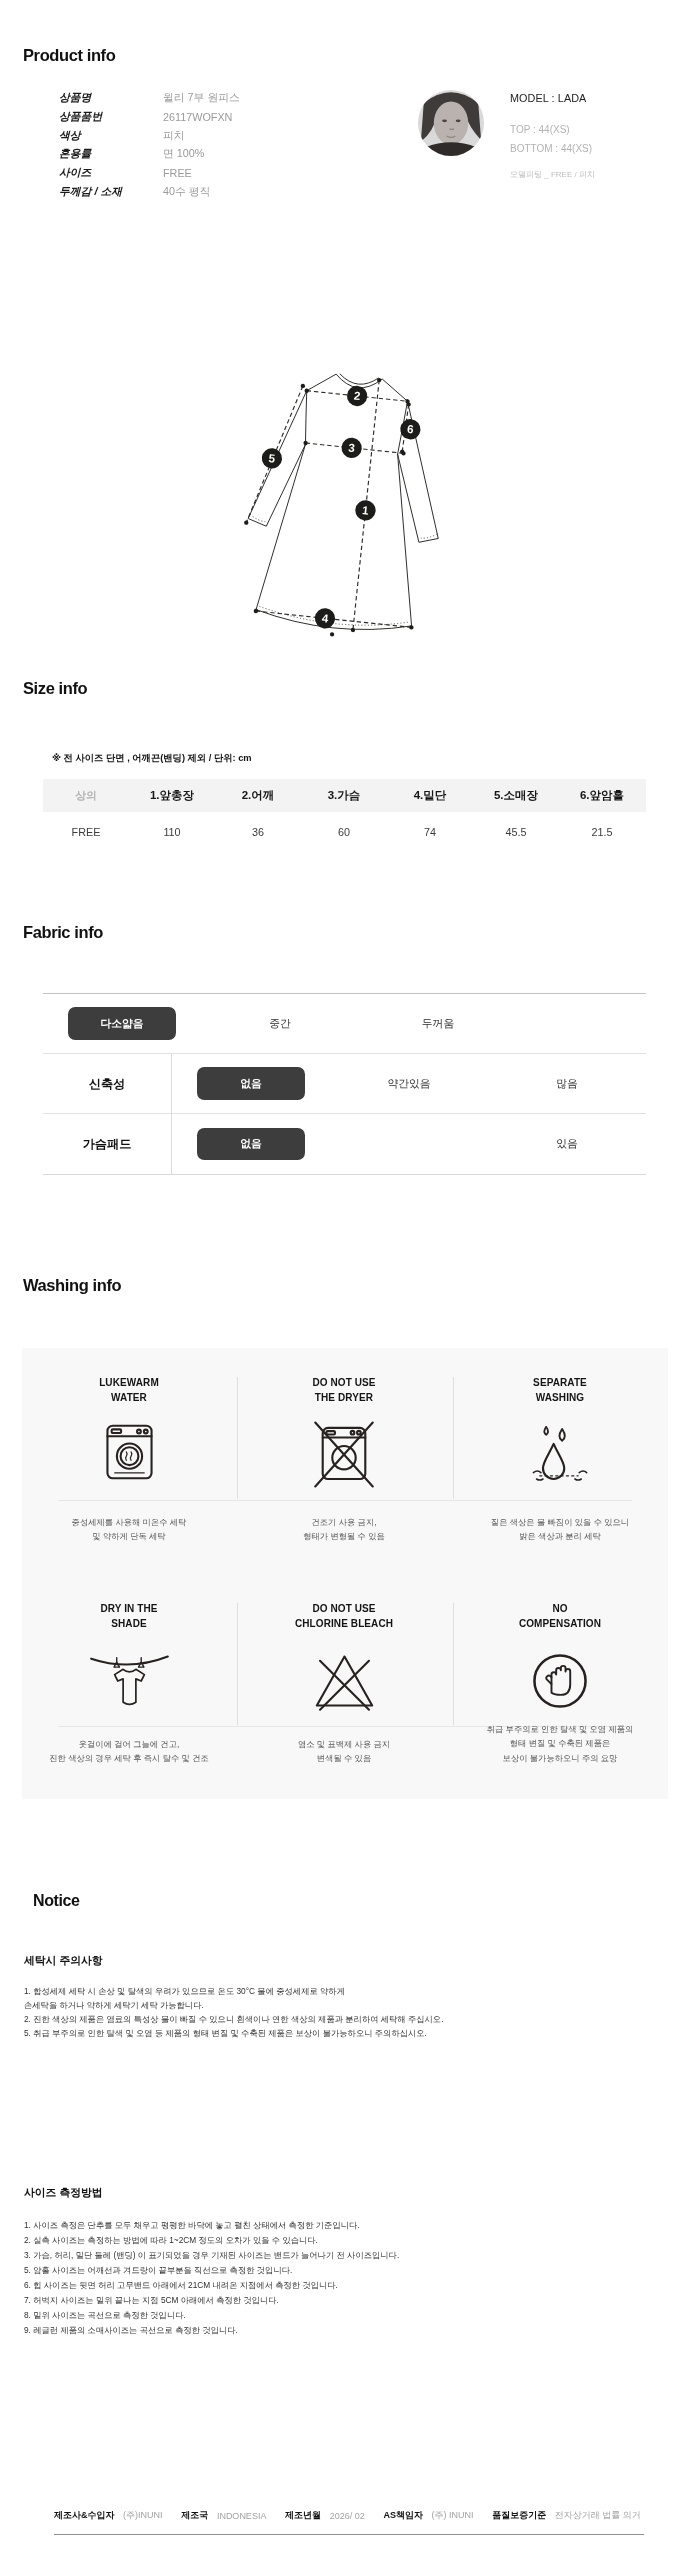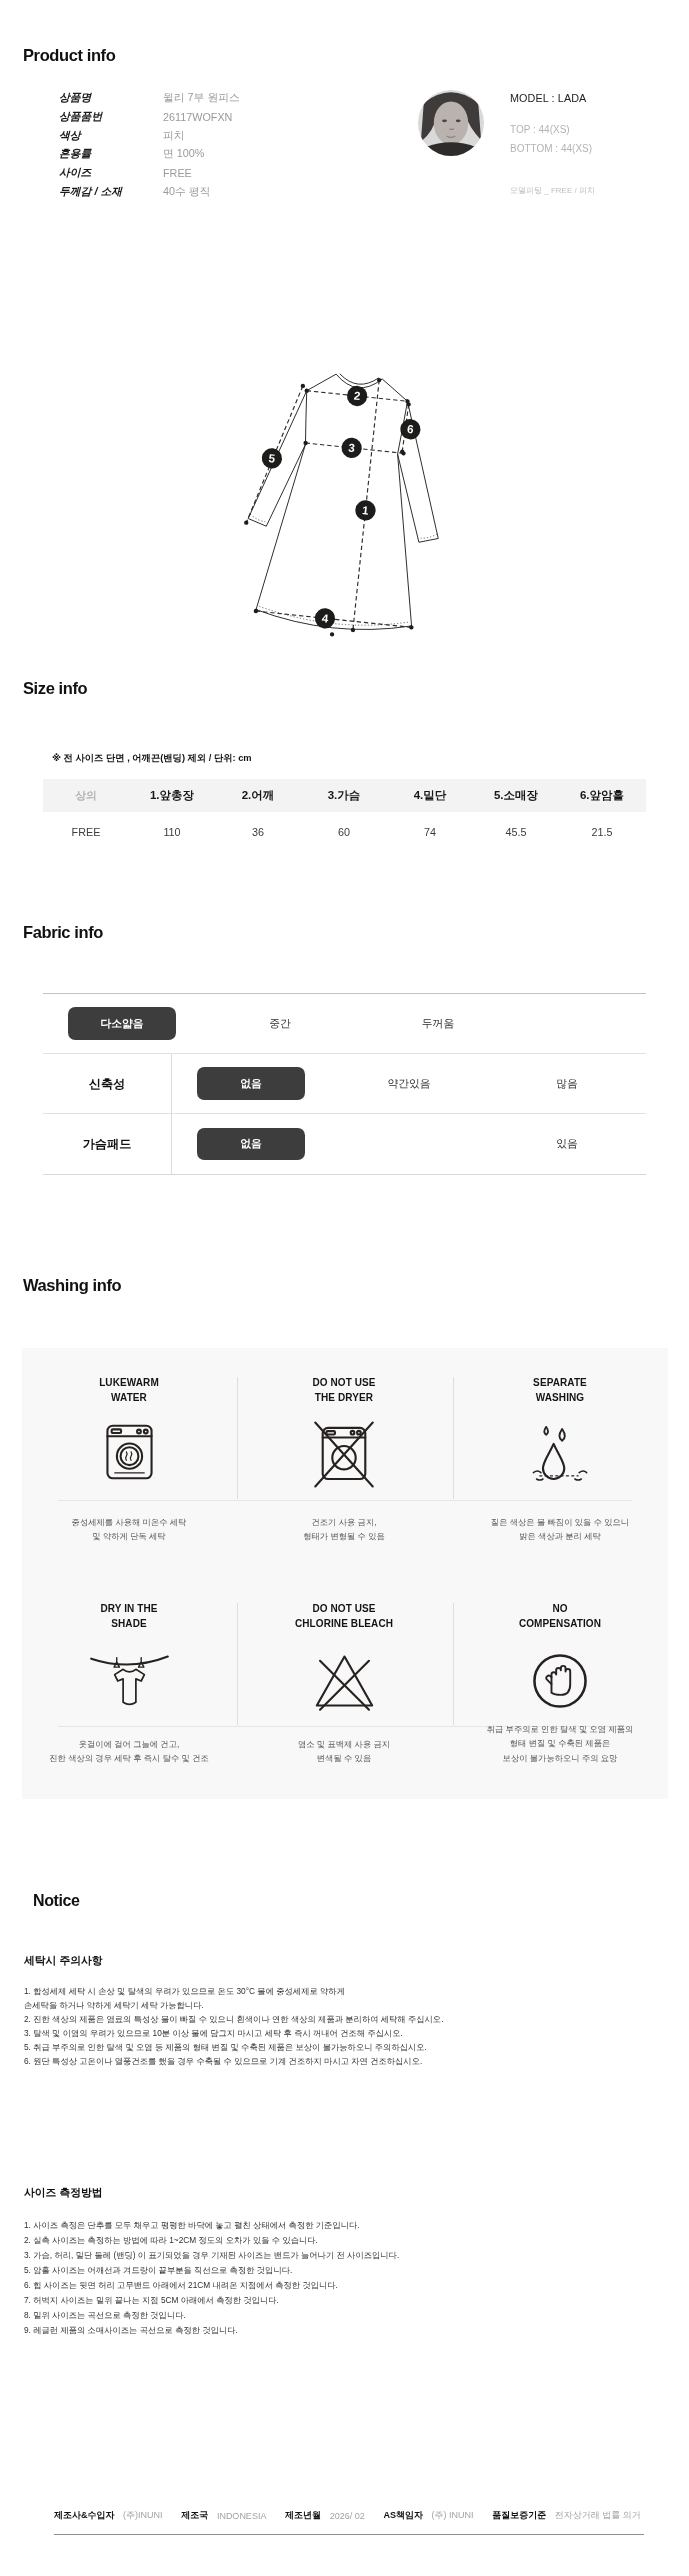--- a/index.html
+++ b/index.html
@@ -8,21 +8,21 @@
   .abs { position:absolute; }
   .sec-title { font-size:16.5px; font-weight:700; color:#111; letter-spacing:-0.4px; }
   .preline { white-space:pre-line; }
 
   
   .pi-row { display:flex; height:18.7px; align-items:center; }
   .pi-label { width:104px; font-size:10.8px; font-weight:700; color:#1a1a1a;font-style:italic; }
   .pi-value { font-size:10.8px; color:#9a9a9a; }
   .model-name { font-size:10.8px; color:#222; letter-spacing:0.1px; }
   .model-line { font-size:10px; color:#b3b3b3; line-height:19.4px; }
-  .model-fit { font-size:8px; color:#bdbdbd; margin-top:26px; }
+  .model-fit { font-size:8px; color:#bdbdbd; margin-top:10px; }
 
   
   .size-note { font-size:9.3px; font-weight:700; color:#111; }
   .size-table { width:603px; }
   .size-head { display:flex; background:#f3f3f3; height:33px; align-items:center; }
   .size-head .cell { width:86px; text-align:center; font-size:11.5px; font-weight:700; color:#161616; }
   .size-head .cell.dim { color:#b4b4b4; font-weight:600; font-size:10.8px; }
   .size-row { display:flex; height:40px; align-items:center; background:#fff; }
   .size-row .cell { width:86px; text-align:center; font-size:10.8px; color:#3c3c3c; }
 
@@ -352,23 +352,21 @@
 보상이 불가능하오니 주의 요망</div>
   </div>
 
   <div class="abs sec-title" style="left:33px; top:1892px; font-size:16px;">Notice</div>
 
   <div class="abs notice-sub" style="left:24px; top:1954px;">세탁시 주의사항</div>
   <div class="abs" style="left:24px; top:1984px; width:646px;">
     <div class="notice-line preline">1. 합성세제 세탁 시 손상 및 탈색의 우려가 있으므로 온도 30°C 물에 중성세제로 약하게
 손세탁을 하거나 약하게 세탁기 세탁 가능합니다.</div>
     <div class="notice-line">2. 진한 색상의 제품은 염료의 특성상 물이 빠질 수 있으니 흰색이나 연한 색상의 제품과 분리하여 세탁해 주십시오.</div>
-    <div class="notice-line">3. 탈색 및 이염의 우려가 있으므로 10분 이상 물에 담그지 마시고 세탁 후 즉시 꺼내어 건조해 주십시오.</div>
     <div class="notice-line">5. 취급 부주의로 인한 탈색 및 오염 등 제품의 형태 변질 및 수축된 제품은 보상이 불가능하오니 주의하십시오.</div>
-    <div class="notice-line">6. 원단 특성상 고온이나 열풍건조를 했을 경우 수축될 수 있으므로 기계 건조하지 마시고 자연 건조하십시오.</div>
   </div>
 
   <div class="abs notice-sub" style="left:24px; top:2186px;text-align:center;">사이즈 측정방법</div>
   <div class="abs" style="left:24px; top:2218px; width:646px;">
     <div class="notice-line2">1. 사이즈 측정은 단추를 모두 채우고 평평한 바닥에 놓고 펼친 상태에서 측정한 기준입니다.</div>
     <div class="notice-line2">2. 실측 사이즈는 측정하는 방법에 따라 1~2CM 정도의 오차가 있을 수 있습니다.</div>
     <div class="notice-line2">3. 가슴, 허리, 밑단 둘레 (밴딩) 이 표기되었을 경우 기재된 사이즈는 밴드가 늘어나기 전 사이즈입니다.</div>
     <div class="notice-line2">5. 암홀 사이즈는 어깨선과 겨드랑이 끝부분을 직선으로 측정한 것입니다.</div>
     <div class="notice-line2">6. 힙 사이즈는 뒷면 허리 고무밴드 아래에서 21CM 내려온 지점에서 측정한 것입니다.</div>
     <div class="notice-line2">7. 허벅지 사이즈는 밑위 끝나는 지점 5CM 아래에서 측정한 것입니다.</div>

